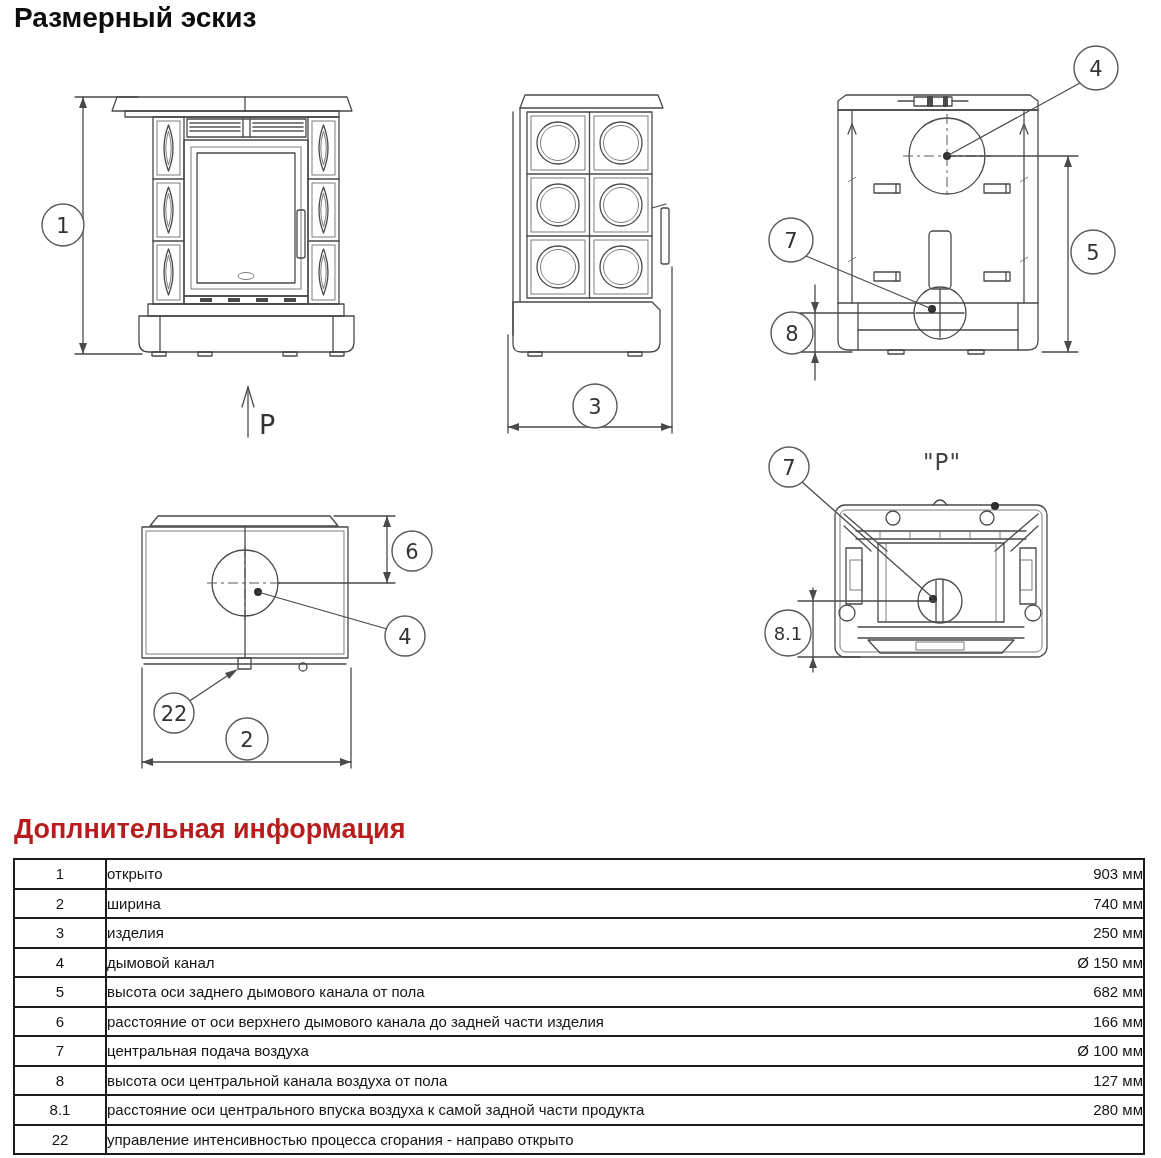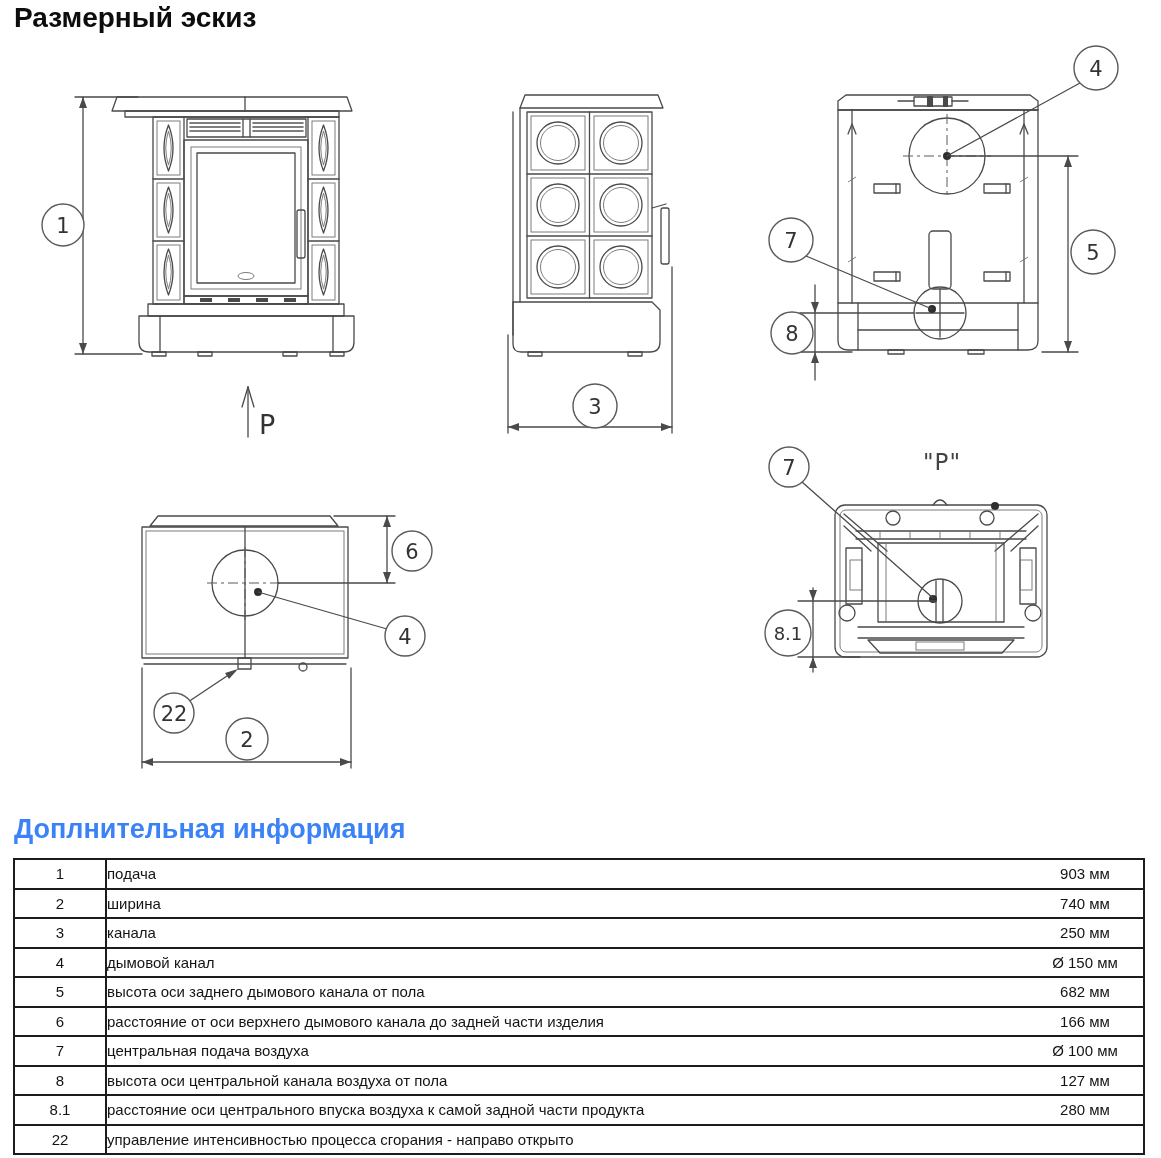--- a/index.html
+++ b/index.html
@@ -1,40 +1,40 @@
 <!DOCTYPE html>
 <html><head>
 <meta charset="utf-8">
 <style>
   html,body { margin:0; padding:0; background:#fff; }
   body { font-family:"Liberation Sans",sans-serif; color:#111; }
   .page { position:relative; width:1161px; height:1158px; background:#ffffff; overflow:hidden; }
   .title { position:absolute; left:14px; top:2px; margin:0; font-size:28px; font-weight:bold; color:#0d0d0d; }
-  .subtitle { position:absolute; left:14px; top:814px; margin:0; font-size:27px; font-weight:bold; color:#3b82f6;text-align:center; }
+  .subtitle { position:absolute; left:14px; top:814px; margin:0; font-size:27px; font-weight:bold; color:#b91c1c;text-align:center; }
   svg.drawing { position:absolute; left:0; top:40px; }
 
   
   .ln   { fill:none; stroke:#4a4a4a; stroke-width:1.3; stroke-linecap:round; stroke-linejoin:round; }
   .ln2  { fill:none; stroke:#555; stroke-width:1.6; stroke-linecap:round; }
   .thin { fill:none; stroke:#6e6e6e; stroke-width:0.9; }
   .dash { fill:none; stroke:#5a5a5a; stroke-width:1; stroke-dasharray:10 4 3 4; }
   .fillg{ fill:#4a4a4a; stroke:none; }
   .dot  { fill:#2e2e2e; stroke:none; }
   .balloon circle { fill:#fff; stroke:#5a5a5a; stroke-width:1.4; }
   .balloon text { fill:#333; font-family:"DejaVu Sans",sans-serif; font-size:21px; text-anchor:middle; }
   .balloon text.small { font-size:18px; }
   .lbl-p  { fill:#333; font-family:"DejaVu Sans",sans-serif; font-size:27px; }
   .lbl-pv { fill:#444; font-family:"DejaVu Sans",sans-serif; font-size:23px; text-anchor:middle; letter-spacing:1px; }
 
   
   table.info { position:absolute; left:13px; top:858px; width:1132px; border-collapse:collapse; table-layout:fixed; }
   table.info td { border:2px solid #1c1c1c; font-size:15px; padding:2px 0; height:23.5px; vertical-align:middle; color:#141414; }
   td.c-num { width:90px; text-align:center; }
   td.c-desc{ padding-left:10px; border-right:none !important; }
-  td.c-val { width:116px; text-align:center; padding-right:8px; white-space:nowrap; border-left:none !important; }
+  td.c-val { width:116px; text-align:right; padding-right:8px; white-space:nowrap; border-left:none !important; }
 </style>
 </head>
 <body>
 
 <div class="page">
 
   <h1 class="title">Размерный эскиз</h1>
 
   <svg class="drawing" width="1161" height="776" viewBox="0 40 1161 776" xmlns="http://www.w3.org/2000/svg">
 
@@ -378,31 +378,31 @@
     </g>
 
   </svg>
 
   <h2 class="subtitle">Доплнительная информация</h2>
 
   <table class="info">
     <tbody>
       <tr>
         <td class="c-num">1</td>
-        <td class="c-desc">подача</td>
+        <td class="c-desc">открыто</td>
         <td class="c-val">903 мм</td>
       </tr>
       <tr>
         <td class="c-num">2</td>
         <td class="c-desc">ширина</td>
         <td class="c-val">740 мм</td>
       </tr>
       <tr>
         <td class="c-num">3</td>
-        <td class="c-desc">канала</td>
+        <td class="c-desc">изделия</td>
         <td class="c-val">250 мм</td>
       </tr>
       <tr>
         <td class="c-num">4</td>
         <td class="c-desc">дымовой канал</td>
         <td class="c-val">Ø 150 мм</td>
       </tr>
       <tr>
         <td class="c-num">5</td>
         <td class="c-desc">высота оси заднего дымового канала от пола</td>

